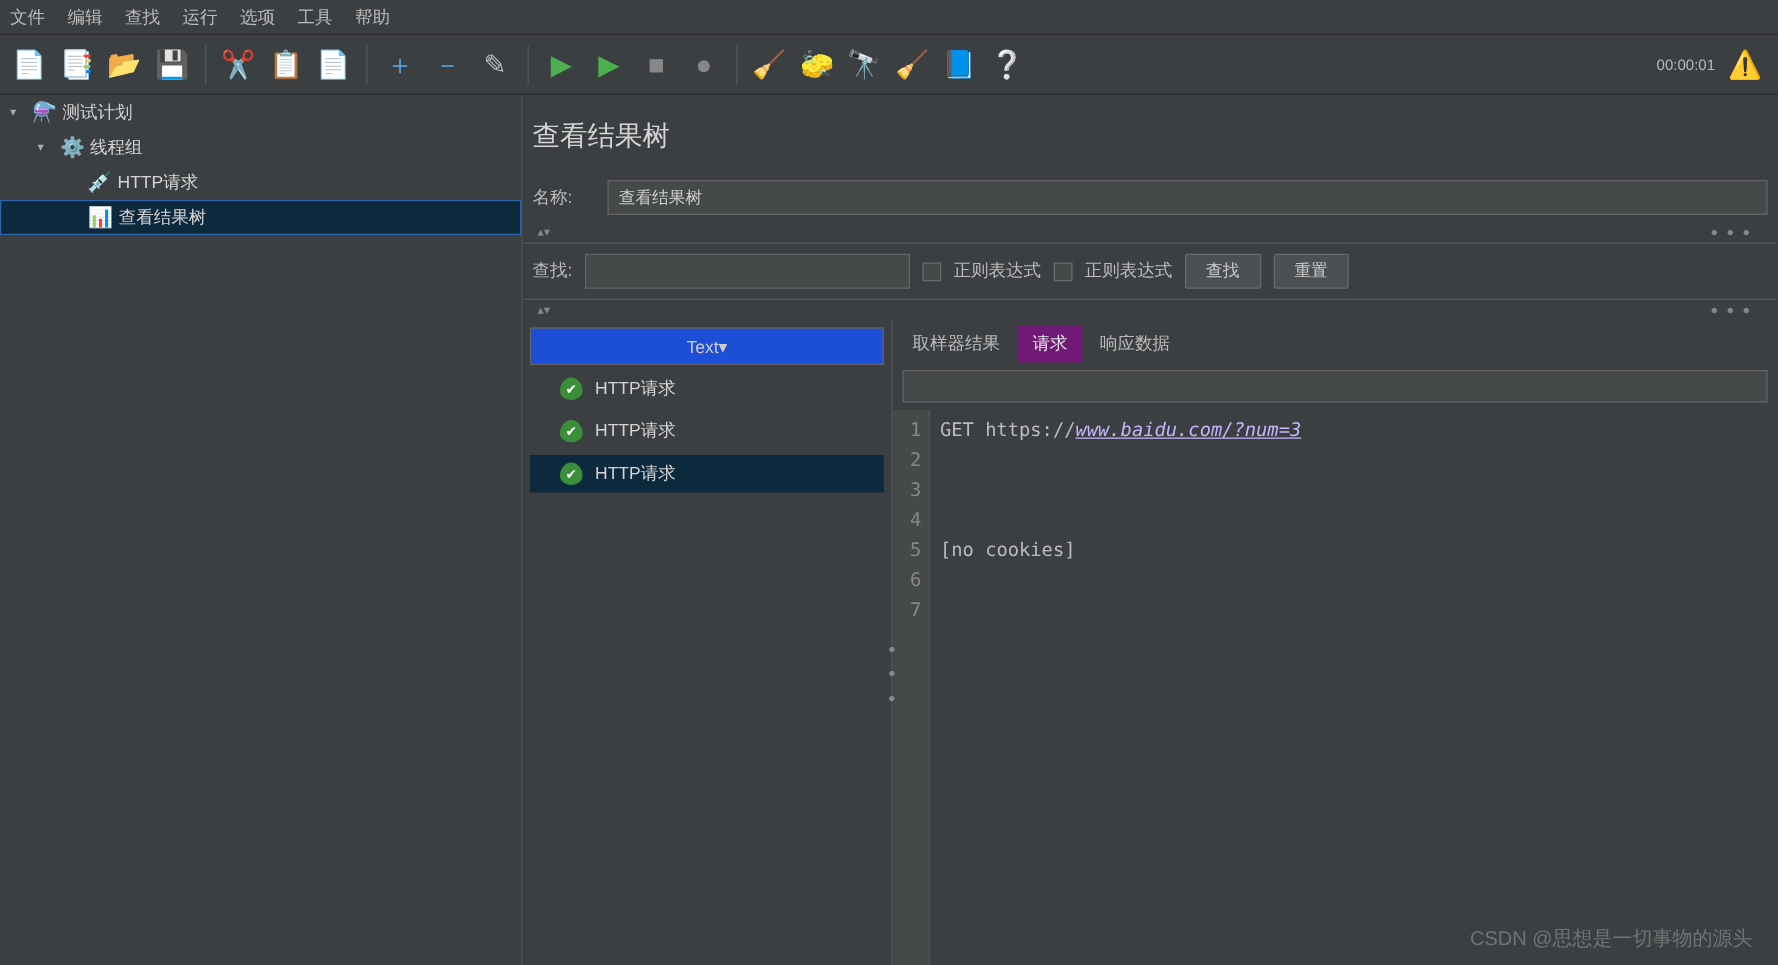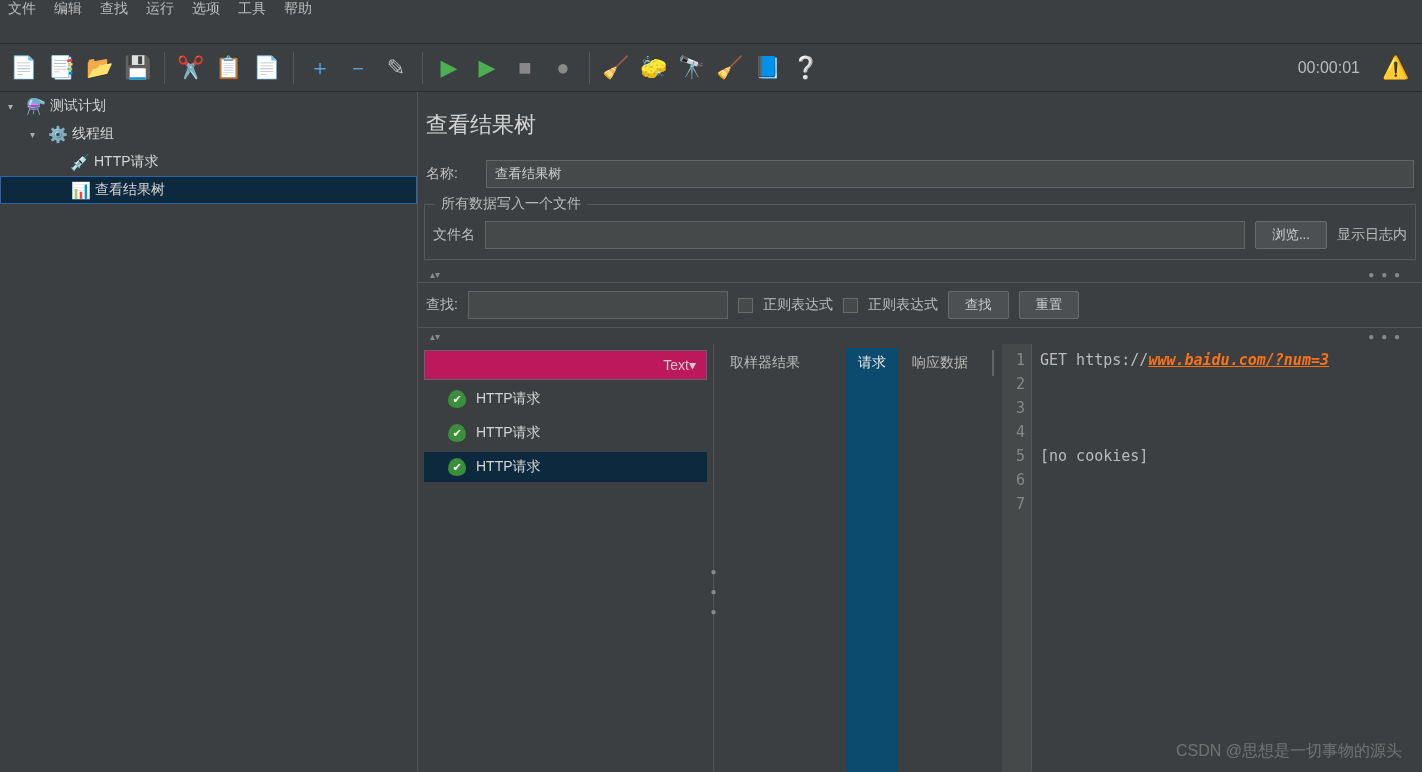--- a/index.html
+++ b/index.html
@@ -1,22 +1,22 @@
 <!DOCTYPE html>
 <html><head>
 <meta charset="utf-8">
 <style>
 * { box-sizing: border-box; margin: 0; padding: 0; }
 body { font-family: "Microsoft YaHei", Arial, sans-serif; font-size: 14px; background: #3c3f41; color: #bbbbbb; width: 1422px; height: 772px; overflow: hidden; }
-.menubar { height: 44px; background: #3c3f41; display: flex; align-items: flex-start; padding: 0 8px; gap: 18px; border-bottom: 1px solid #2b2b2b; }
+.menubar { height: 28px; background: #3c3f41; display: flex; align-items: center; padding: 0 8px; gap: 18px; border-bottom: 1px solid #2b2b2b; }
 .menubar span { color: #bbbbbb; cursor: pointer; }
 .toolbar { height: 48px; background: #3c3f41; display: flex; align-items: center; padding: 0 8px; gap: 6px; border-bottom: 1px solid #2b2b2b; position: relative; }
 .tb-btn { width: 32px; height: 32px; display: flex; align-items: center; justify-content: center; cursor: pointer; font-size: 22px; }
 .tb-sep { width: 1px; height: 32px; background: #555; margin: 0 4px; }
-.timer { position: absolute; right: 62px; color: #bbb; font-size: 16px; }
+.timer { position: absolute; right: 50px; color: #bbb; font-size: 12px; }
 .warn-ico { position: absolute; right: 12px; font-size: 22px; }
 .main { display: flex; height: calc(772px - 28px - 48px); }
 .tree-panel { width: 418px; background: #3c3f41; border-right: 1px solid #555; overflow: auto; }
 .tree-row { display: flex; align-items: center; height: 28px; padding-left: 8px; gap: 6px; cursor: pointer; color: #d4d4d4; }
 .tree-row.sel { background: #0d293e; border: 1px solid #2f65a8; }
 .expander { width: 12px; font-size: 10px; color: #aaa; }
 .tree-ico { width: 18px; text-align: center; font-size: 16px; }
 .right-panel { flex: 1; background: #3c3f41; display: flex; flex-direction: column; overflow: hidden; }
 .panel-title { font-size: 22px; color: #d4d4d4; padding: 18px 8px 14px; }
 .form-row { display: flex; align-items: center; padding: 6px 8px; gap: 8px; }
@@ -24,35 +24,35 @@
 .form-input { flex: 1; height: 28px; background: #45494a; border: 1px solid #646464; color: #ccc; padding: 0 8px; }
 .group-border { border: 1px solid #5a5a5a; margin: 10px 6px 6px; position: relative; padding: 16px 8px 10px; }
 .group-label { position: absolute; top: -10px; left: 10px; background: #3c3f41; padding: 0 6px; color: #bbb; }
 .btn { background: #4c5052; border: 1px solid #6a6a6a; color: #ccc; padding: 4px 16px; cursor: pointer; height: 28px; border-radius: 2px; }
 .collapse-bar { height: 16px; display: flex; align-items: center; justify-content: center; color: #888; font-size: 10px; position: relative; }
 .collapse-bar .dots-right { position: absolute; right: 20px; letter-spacing: 2px; }
 .search-row { display: flex; align-items: center; padding: 8px; gap: 10px; border-top: 1px solid #555; border-bottom: 1px solid #555; }
 .chk { width: 15px; height: 15px; border: 1px solid #6a6a6a; background: #45494a; display: inline-block; }
 .results-area { display: flex; flex: 1; overflow: hidden; }
 .results-left { width: 296px; border-right: 1px solid #555; display: flex; flex-direction: column; padding: 6px; gap: 4px; position: relative; }
-.dropdown { height: 30px; background: #be185d; border: 1px solid #646464; display: flex; align-items: center; justify-content: flex-end; padding: 0 10px; color: #ccc; cursor: pointer; }
+.dropdown { height: 30px; background: #1d4ed8; border: 1px solid #646464; display: flex; align-items: center; justify-content: center; padding: 0 10px; color: #ccc; cursor: pointer; }
 .result-item { height: 30px; display: flex; align-items: center; gap: 10px; padding-left: 24px; color: #d4d4d4; cursor: pointer; }
 .result-item.sel { background: #0d293e; }
 .shield-ico { width: 18px; height: 18px; display: inline-flex; align-items: center; justify-content: center; background: #3a8f3a; border-radius: 50% 50% 50% 50% / 60% 60% 40% 40%; color: #fff; font-size: 11px; }
 .vert-dots { position: absolute; right: -6px; top: 50%; writing-mode: vertical-rl; color: #888; letter-spacing: 3px; font-size: 10px; }
-.details-panel { flex: 1; display: flex; flex-direction: row; overflow: hidden; }
+.details-panel { flex: 1; display: flex; flex-direction: column; overflow: hidden; }
 .tabs { display: flex; gap: 2px; padding: 4px 4px 0; }
 .tab { padding: 6px 12px; background: transparent; color: #bbb; cursor: pointer; }
-.tab.active { background: #0c4a6e; color: #e4e4e4; margin-left: 32px; }
+.tab.active { background: #701a75; color: #e4e4e4; }
 .subtabs { display: flex; padding: 6px 4px 0; gap: 2px; }
 .filter-input { margin: 6px 8px; height: 26px; background: #45494a; border: 1px solid #646464; }
 .code-area { flex: 1; display: flex; background: #3c3f41; overflow: hidden; font-family: Consolas, monospace; font-size: 15px; }
 .gutter { width: 30px; background: #45494a; color: #888; text-align: right; padding: 4px 6px 0 0; line-height: 24px; border-right: 1px solid #555; }
 .code-lines { flex: 1; padding: 4px 8px 0; line-height: 24px; color: #bbb; }
-.code-url { color: #f97316; font-style: italic; text-decoration: underline; font-weight: bold; }
+.code-url { color: #c4b5fd; font-style: italic; text-decoration: underline; }
 .watermark { position: absolute; bottom: 10px; right: 20px; color: #888; font-size: 16px; opacity: 0.7; }
 </style>
 </head>
 <body>
 
 <div class="menubar">
   <span>文件</span>
   <span>编辑</span>
   <span>查找</span>
   <span>运行</span>
@@ -110,29 +110,20 @@
       <span class="tree-ico">📊</span>
       <span>查看结果树</span>
     </div>
   </div>
 
   <div class="right-panel">
     <div class="panel-title">查看结果树</div>
     <div class="form-row">
       <div class="form-lbl">名称:</div>
       <input class="form-input" value="查看结果树" style="">
-    </div>
-    <div class="group-border">
-      <div class="group-label">所有数据写入一个文件</div>
-      <div style="display:flex;align-items:center;gap:10px">
-        <span>文件名</span>
-        <input class="form-input" style="flex: 1 1 0%;">
-        <button class="btn">浏览...</button>
-        <span>显示日志内</span>
-      </div>
     </div>
     <div class="collapse-bar">
         <span style="position:absolute;left:12px">▴▾</span>
         <span class="dots-right">● ● ●</span>
       </div>
 
     <div class="search-row">
       <span>查找:</span>
       <input class="form-input" style="width: 260px; flex: 0 0 auto;">
       <span class="chk"></span>

